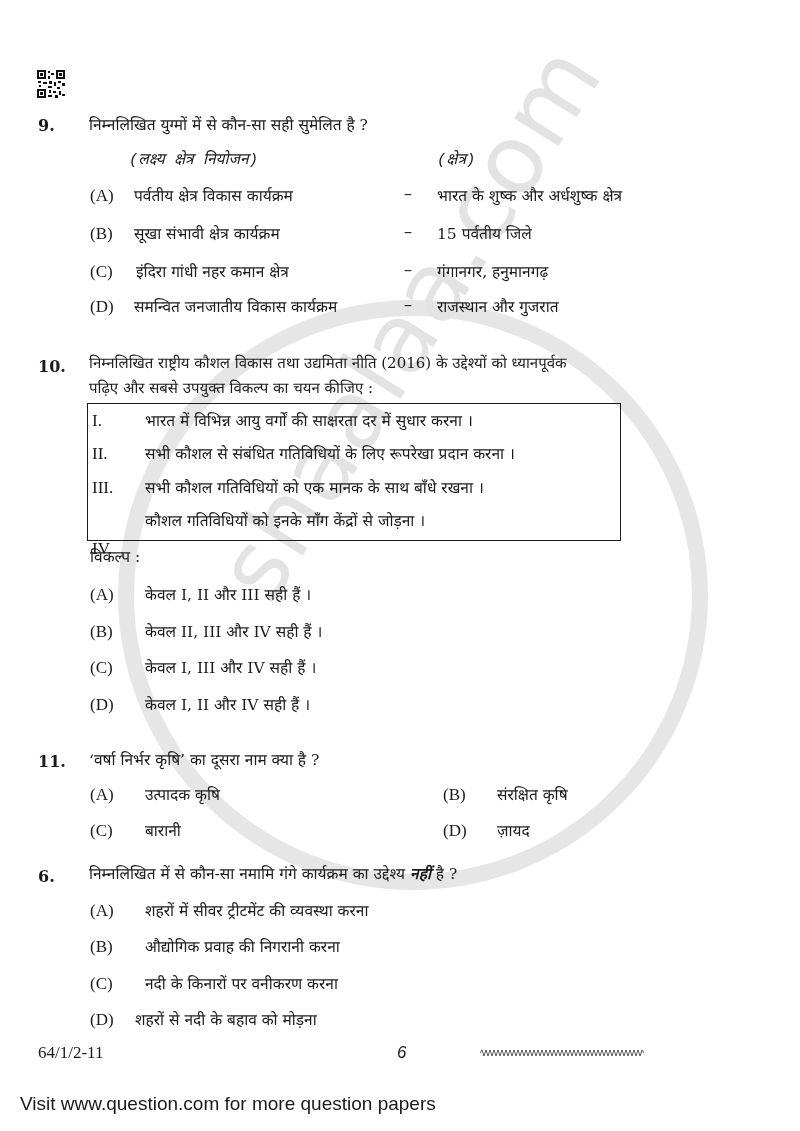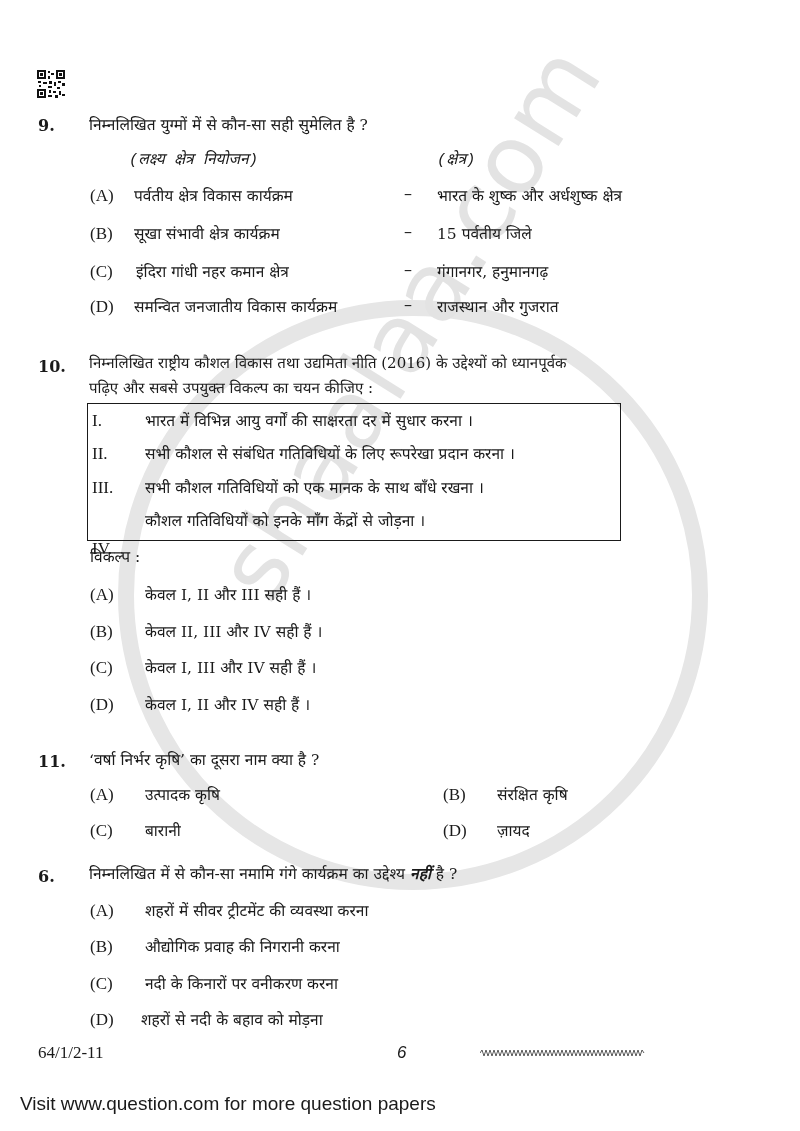--- a/index.html
+++ b/index.html
@@ -133,20 +133,20 @@
   <span style="font-style:italic; font-weight:bold;">नहीं</span>
   <span>है ?</span>
 </div>
 <div class="abs opt-label" style="left:90px; top:901px;">(A)</div>
 <div class="abs opt-text" style="left:145px; top:899px;">शहरों में सीवर ट्रीटमेंट की व्यवस्था करना</div>
 <div class="abs opt-label" style="left:90px; top:937px;">(B)</div>
 <div class="abs opt-text" style="left:145px; top:935px;">औद्योगिक प्रवाह की निगरानी करना</div>
 <div class="abs opt-label" style="left:90px; top:974px;">(C)</div>
 <div class="abs opt-text" style="left:145px; top:972px;">नदी के किनारों पर वनीकरण करना</div>
 <div class="abs opt-label" style="left:90px; top:1010px;">(D)</div>
-<div class="abs opt-text" style="left:141px; top:1008px;">शहरों से नदी के बहाव को मोड़ना</div>
+<div class="abs opt-text" style="left:135px; top:1008px;">शहरों से नदी के बहाव को मोड़ना</div>
 
 <div class="abs footer-code">64/1/2-11</div>
 <div class="abs footer-page">6</div>
 <svg class="footer-wave" viewBox="0 0 165 8" preserveAspectRatio="none">
   <polyline fill="none" stroke="#333" stroke-width="0.8" points="0,4 2,1 4,7 6,1 8,7 10,1 12,7 14,1 16,7 18,1 20,7 22,1 24,7 26,1 28,7 30,1 32,7 34,1 36,7 38,1 40,7 42,1 44,7 46,1 48,7 50,1 52,7 54,1 56,7 58,1 60,7 62,1 64,7 66,1 68,7 70,1 72,7 74,1 76,7 78,1 80,7 82,1 84,7 86,1 88,7 90,1 92,7 94,1 96,7 98,1 100,7 102,1 104,7 106,1 108,7 110,1 112,7 114,1 116,7 118,1 120,7 122,1 124,7 126,1 128,7 130,1 132,7 134,1 136,7 138,1 140,7 142,1 144,7 146,1 148,7 150,1 152,7 154,1 156,7 158,1 160,7 162,1 164,4"></polyline>
 </svg>
 <div class="abs visit">Visit www.question.com for more question papers</div>
 
 </body></html>

